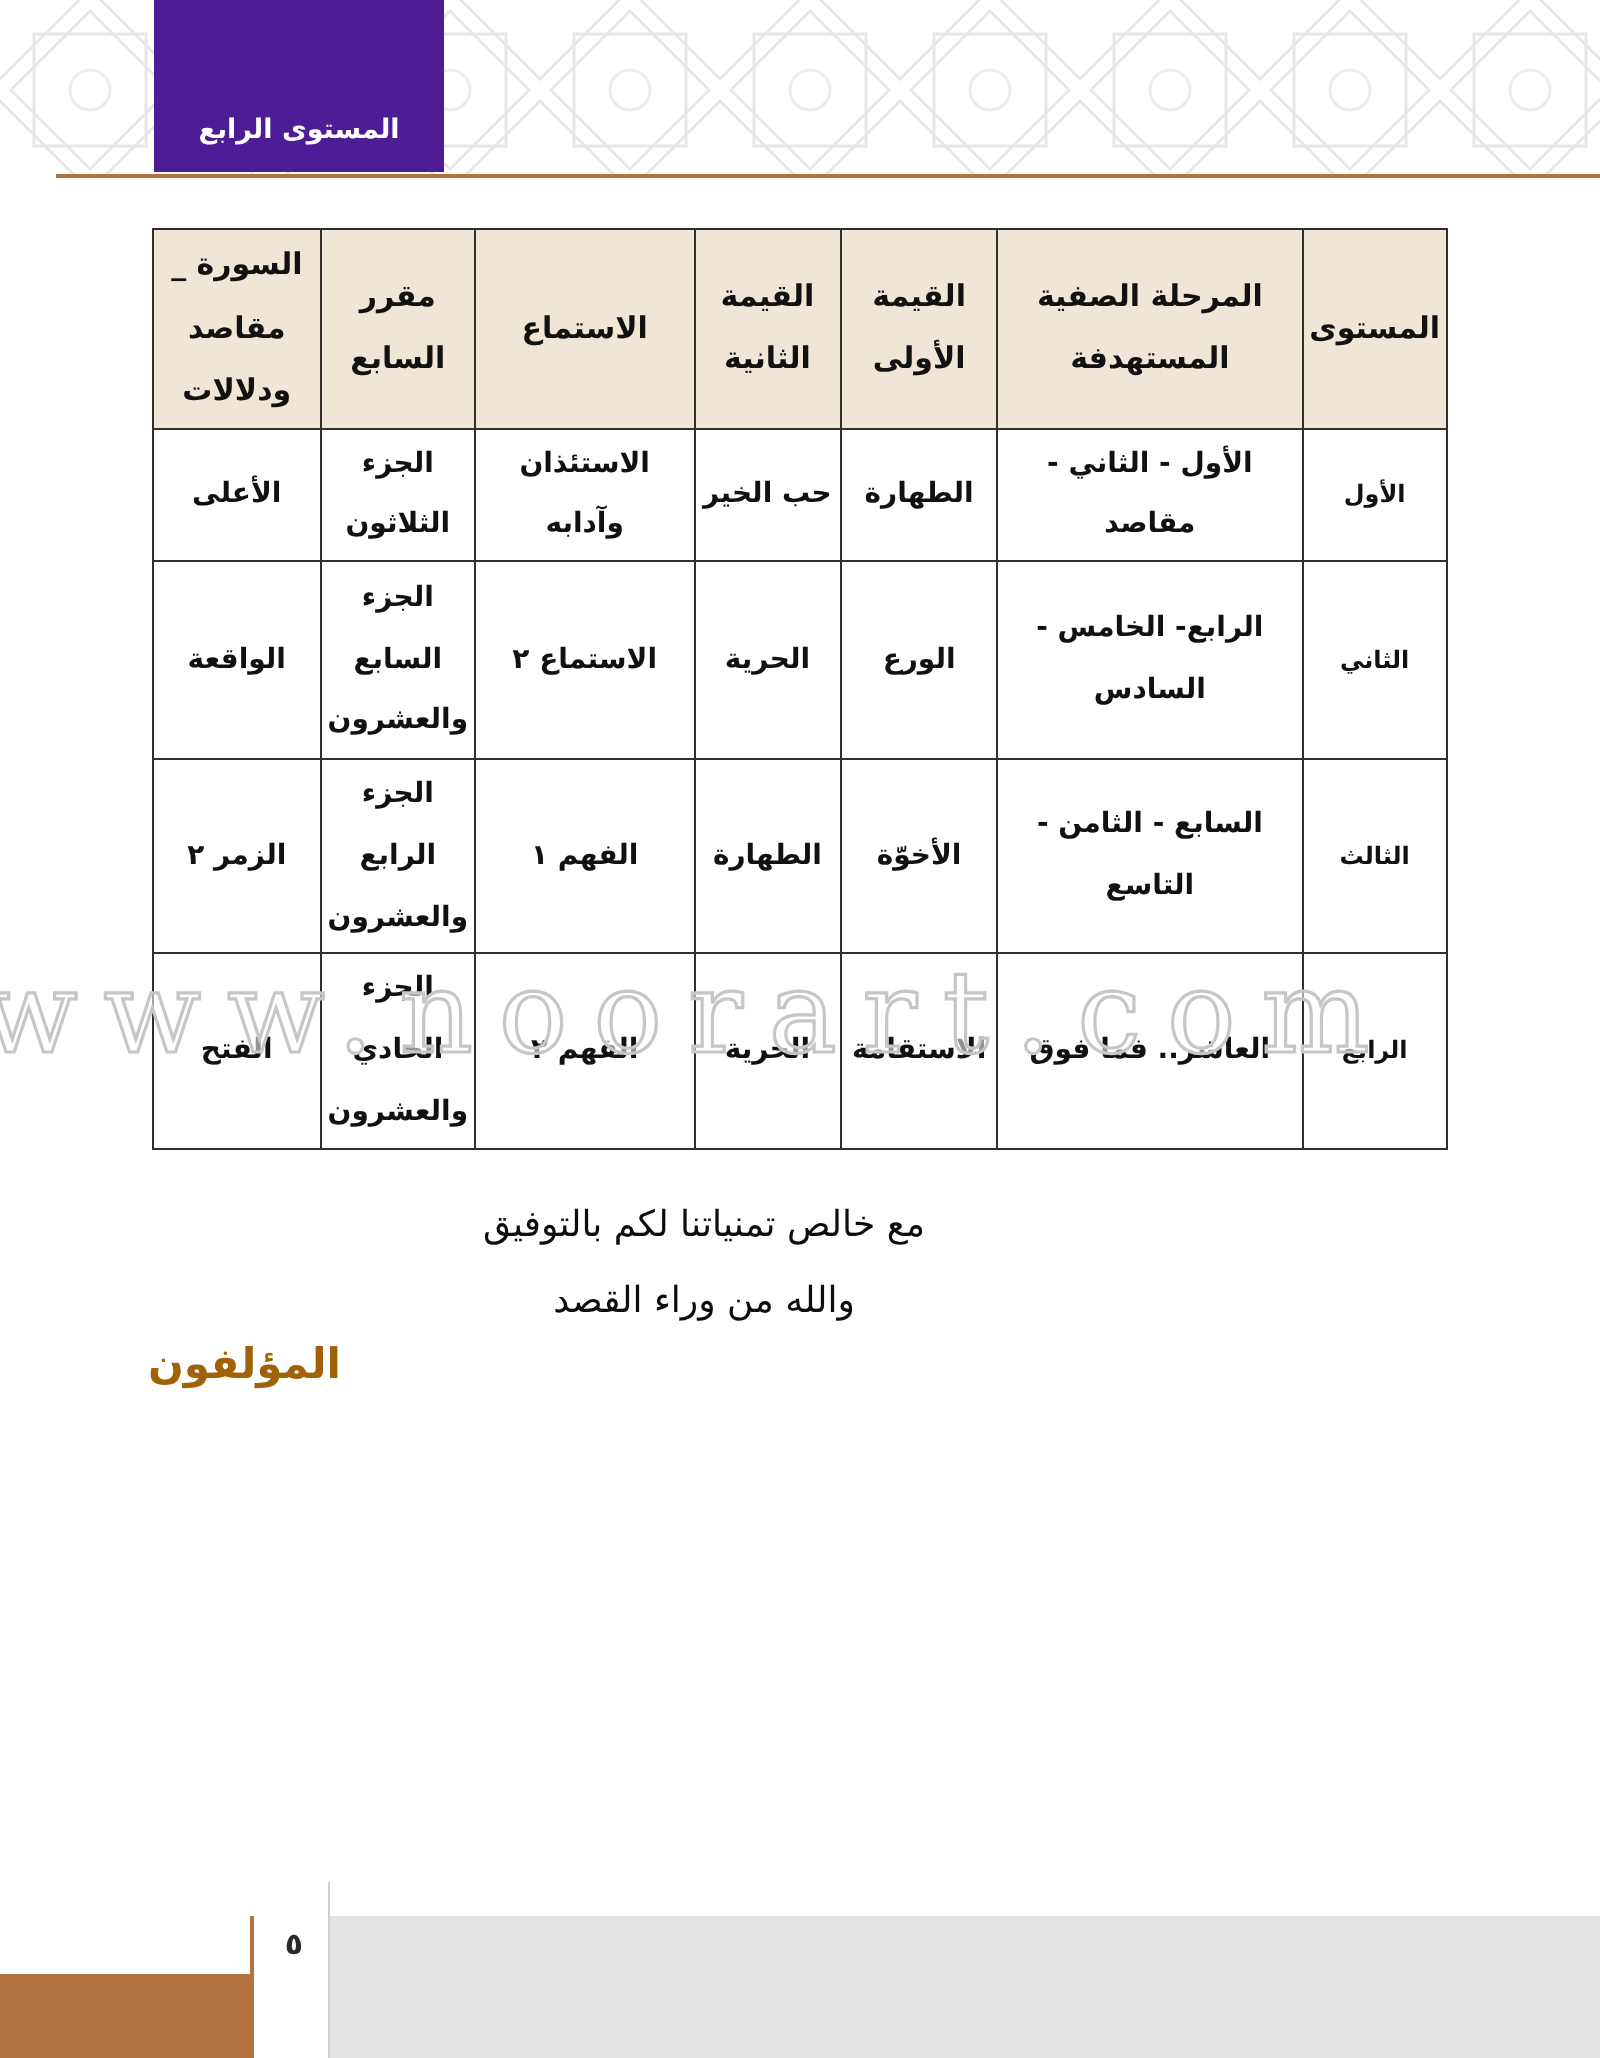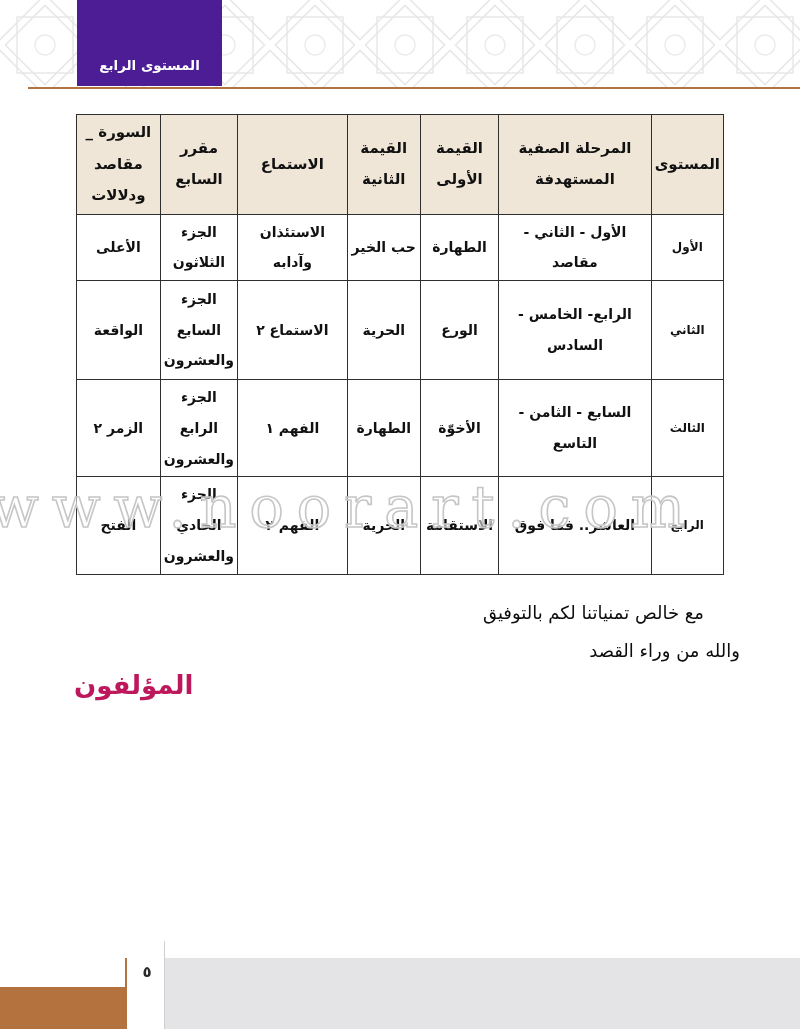--- a/index.html
+++ b/index.html
@@ -47,27 +47,27 @@
     font-family:"DejaVu Serif","Liberation Serif",serif;
     font-size:57px;line-height:1.1;letter-spacing:13px;
     white-space:nowrap;direction:ltr;text-align:left;
     color:rgba(255,255,255,0.55);
     -webkit-text-stroke:1.6px #c6c6c6;
     pointer-events:none;
   }
 
   
   .closing-1,.closing-2{
-    position:absolute;left:0;width:704px;
+    position:absolute;left:0;width:704px;text-align:center;
     font-size:18px;color:#0d0d0d;
   }
   .closing-1{top:602px;}
-  .closing-2{top:640px;margin-left:36px;}
+  .closing-2{top:640px;}
   .signature{
-    position:absolute;left:74px;top:670px;font-size:26px;font-weight:bold;color:#be185d;
+    position:absolute;left:74px;top:670px;font-size:21px;font-weight:bold;color:#a16207;
     direction:rtl;
   }
 
   
   .footer-gray-line{position:absolute;left:164px;top:941px;width:1px;height:88px;background:#cfcfcf;}
   .footer-gray-rect{position:absolute;left:165px;top:958px;width:635px;height:71px;background:#e4e4e6;}
   .footer-brown-line{position:absolute;left:125px;top:958px;width:2px;height:29px;background:#b4733e;}
   .footer-brown-rect{position:absolute;left:0;top:987px;width:127px;height:42px;background:#b4733e;}
   .page-number{
     position:absolute;left:136px;top:963px;width:22px;text-align:center;

